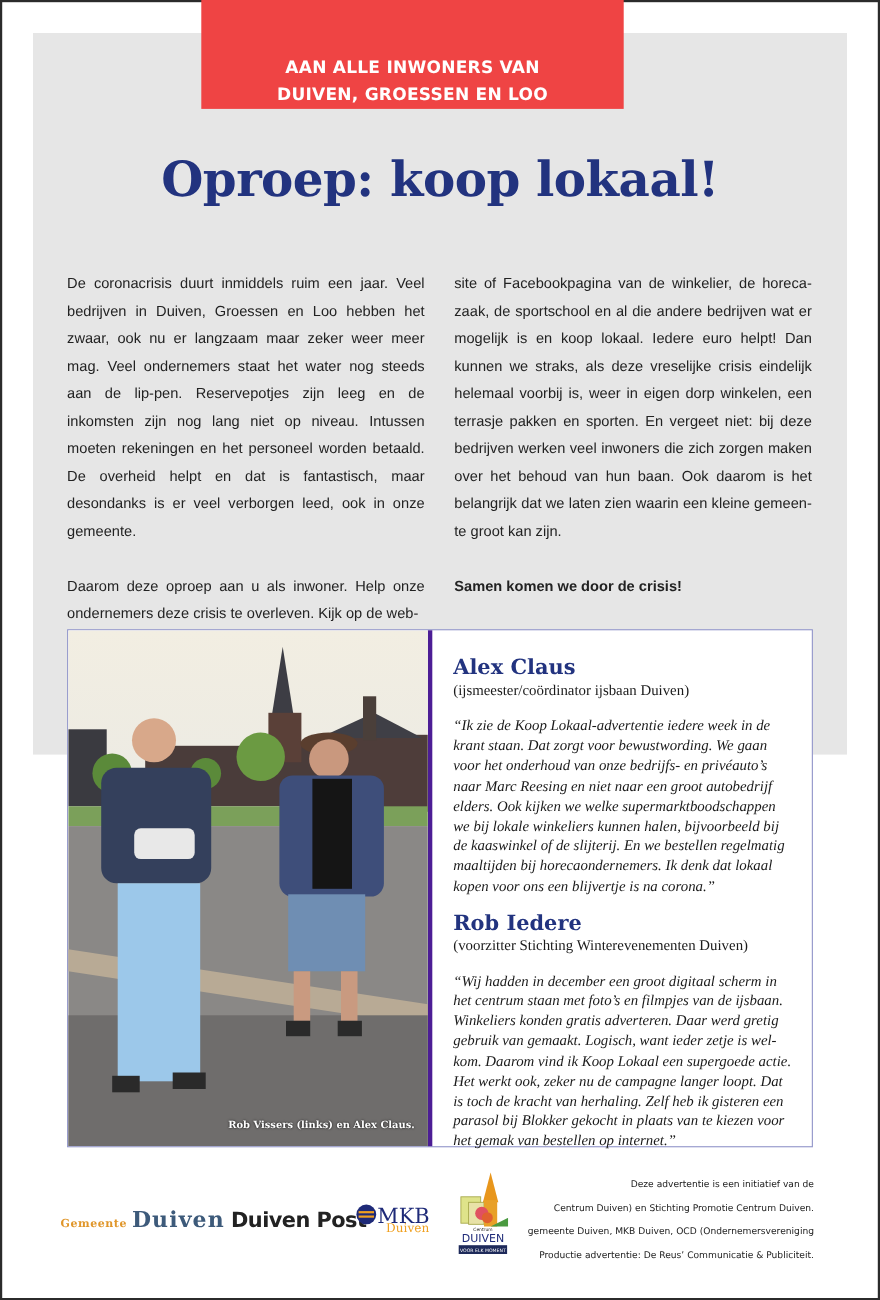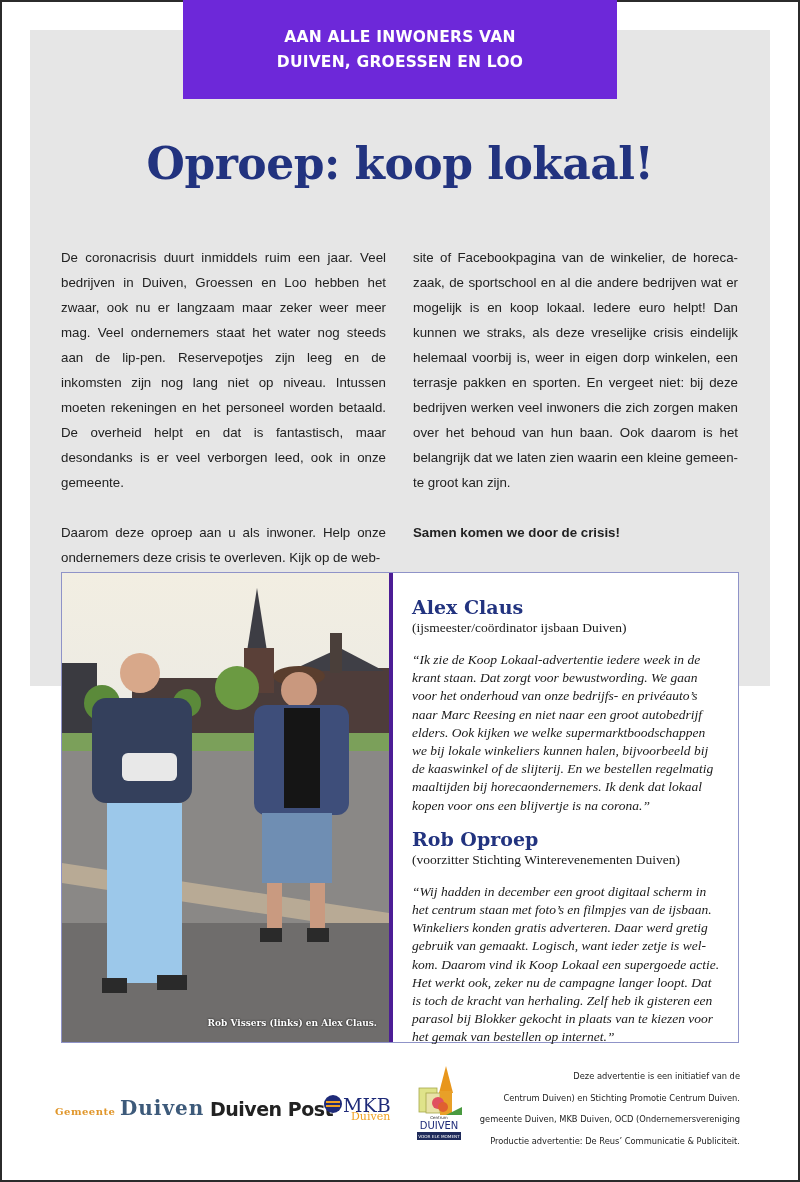--- a/index.html
+++ b/index.html
@@ -10,24 +10,24 @@
   }
   .frame {
     position: absolute; left: 0; top: 0; width: 796px; height: 1178px;
     border: 2px solid #2b2b2b; background: #fff;
   }
   .gray-panel {
     position: absolute; left: 30px; top: 30px; width: 740px; height: 656px;
     background: #e6e6e6;
   }
   .header-box {
-    position: absolute; left: 183px; top: 0; width: 434px; height: 99px;
-    background: #6d28d9; color: #fff; text-align: center;
+    position: absolute; left: 183px; top: 0; width: 384px; height: 99px;
+    background: #ef4444; color: #fff; text-align: center;
     font-family: "DejaVu Sans", sans-serif; font-weight: bold; font-size: 15.5px;
-    line-height: 25px; display: flex; flex-direction: column; justify-content: center;
+    line-height: 25px; display: flex; flex-direction: column; justify-content: flex-end;
     letter-spacing: 0.2px;
   }
   .title {
     position: absolute; left: 0; width: 800px; top: 138px; text-align: center;
     font-family: "DejaVu Serif", serif; font-weight: bold; font-size: 44px;
     color: #22337f; letter-spacing: -0.5px;
   }
   .col {
     position: absolute; top: 233px; width: 325px;
     font-family: "Liberation Sans", sans-serif; font-size: 13.3px; line-height: 25px;
@@ -152,21 +152,21 @@
     <div class="caption">Rob Vissers (links) en Alex Claus.</div>
   </div>
 
   <div class="quotes">
     <div>
       <div class="q-name">Alex Claus</div>
       <div class="q-role">(ijsmeester/coördinator ijsbaan Duiven)</div>
       <div class="q-text">“Ik zie de Koop Lokaal-advertentie iedere week in de krant staan. Dat zorgt voor bewustwording. We gaan voor het onderhoud van onze bedrijfs- en privéauto’s naar Marc Reesing en niet naar een groot autobedrijf elders. Ook kijken we welke supermarktboodschappen we bij lokale winkeliers kunnen halen, bijvoorbeeld bij de kaaswinkel of de slijterij. En we bestellen regelmatig maaltijden bij horecaondernemers. Ik denk dat lokaal kopen voor ons een blijvertje is na corona.”</div>
     </div>
     <div>
-      <div class="q-name">Rob Oproep</div>
+      <div class="q-name">Rob Iedere</div>
       <div class="q-role">(voorzitter Stichting Winterevenementen Duiven)</div>
       <div class="q-text">“Wij hadden in december een groot digitaal scherm in het centrum staan met foto’s en filmpjes van de ijsbaan. Winkeliers konden gratis adverteren. Daar werd gretig gebruik van gemaakt. Logisch, want ieder zetje is wel-kom. Daarom vind ik Koop Lokaal een supergoede actie. Het werkt ook, zeker nu de campagne langer loopt. Dat is toch de kracht van herhaling. Zelf heb ik gisteren een parasol bij Blokker gekocht in plaats van te kiezen voor het gemak van bestellen op internet.”</div>
     </div>
   </div>
 </div>
 
 <div class="footer-logos">
   <div class="logo-gem">
     <span class="small">Gemeente</span>
     <span class="big">Duiven</span>

